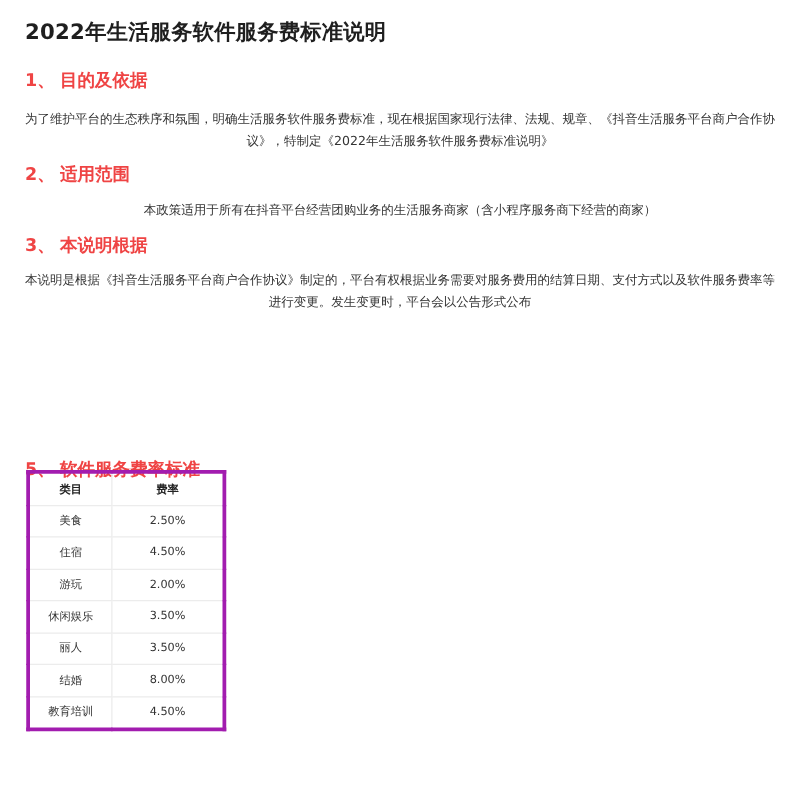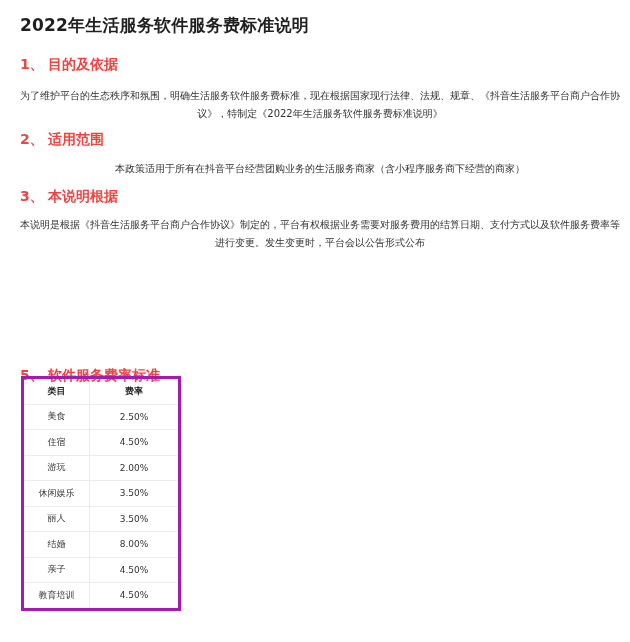--- a/index.html
+++ b/index.html
@@ -126,23 +126,19 @@
       </tr>
       <tr>
         <td>丽人</td>
         <td>3.50%</td>
       </tr>
       <tr>
         <td>结婚</td>
         <td>8.00%</td>
       </tr>
       <tr>
-        <td>亲子</td>
-        <td>4.50%</td>
-      </tr>
-      <tr>
         <td>教育培训</td>
         <td>4.50%</td>
       </tr>
     </tbody>
   </table>
 
 </div>
 
 </body></html>

